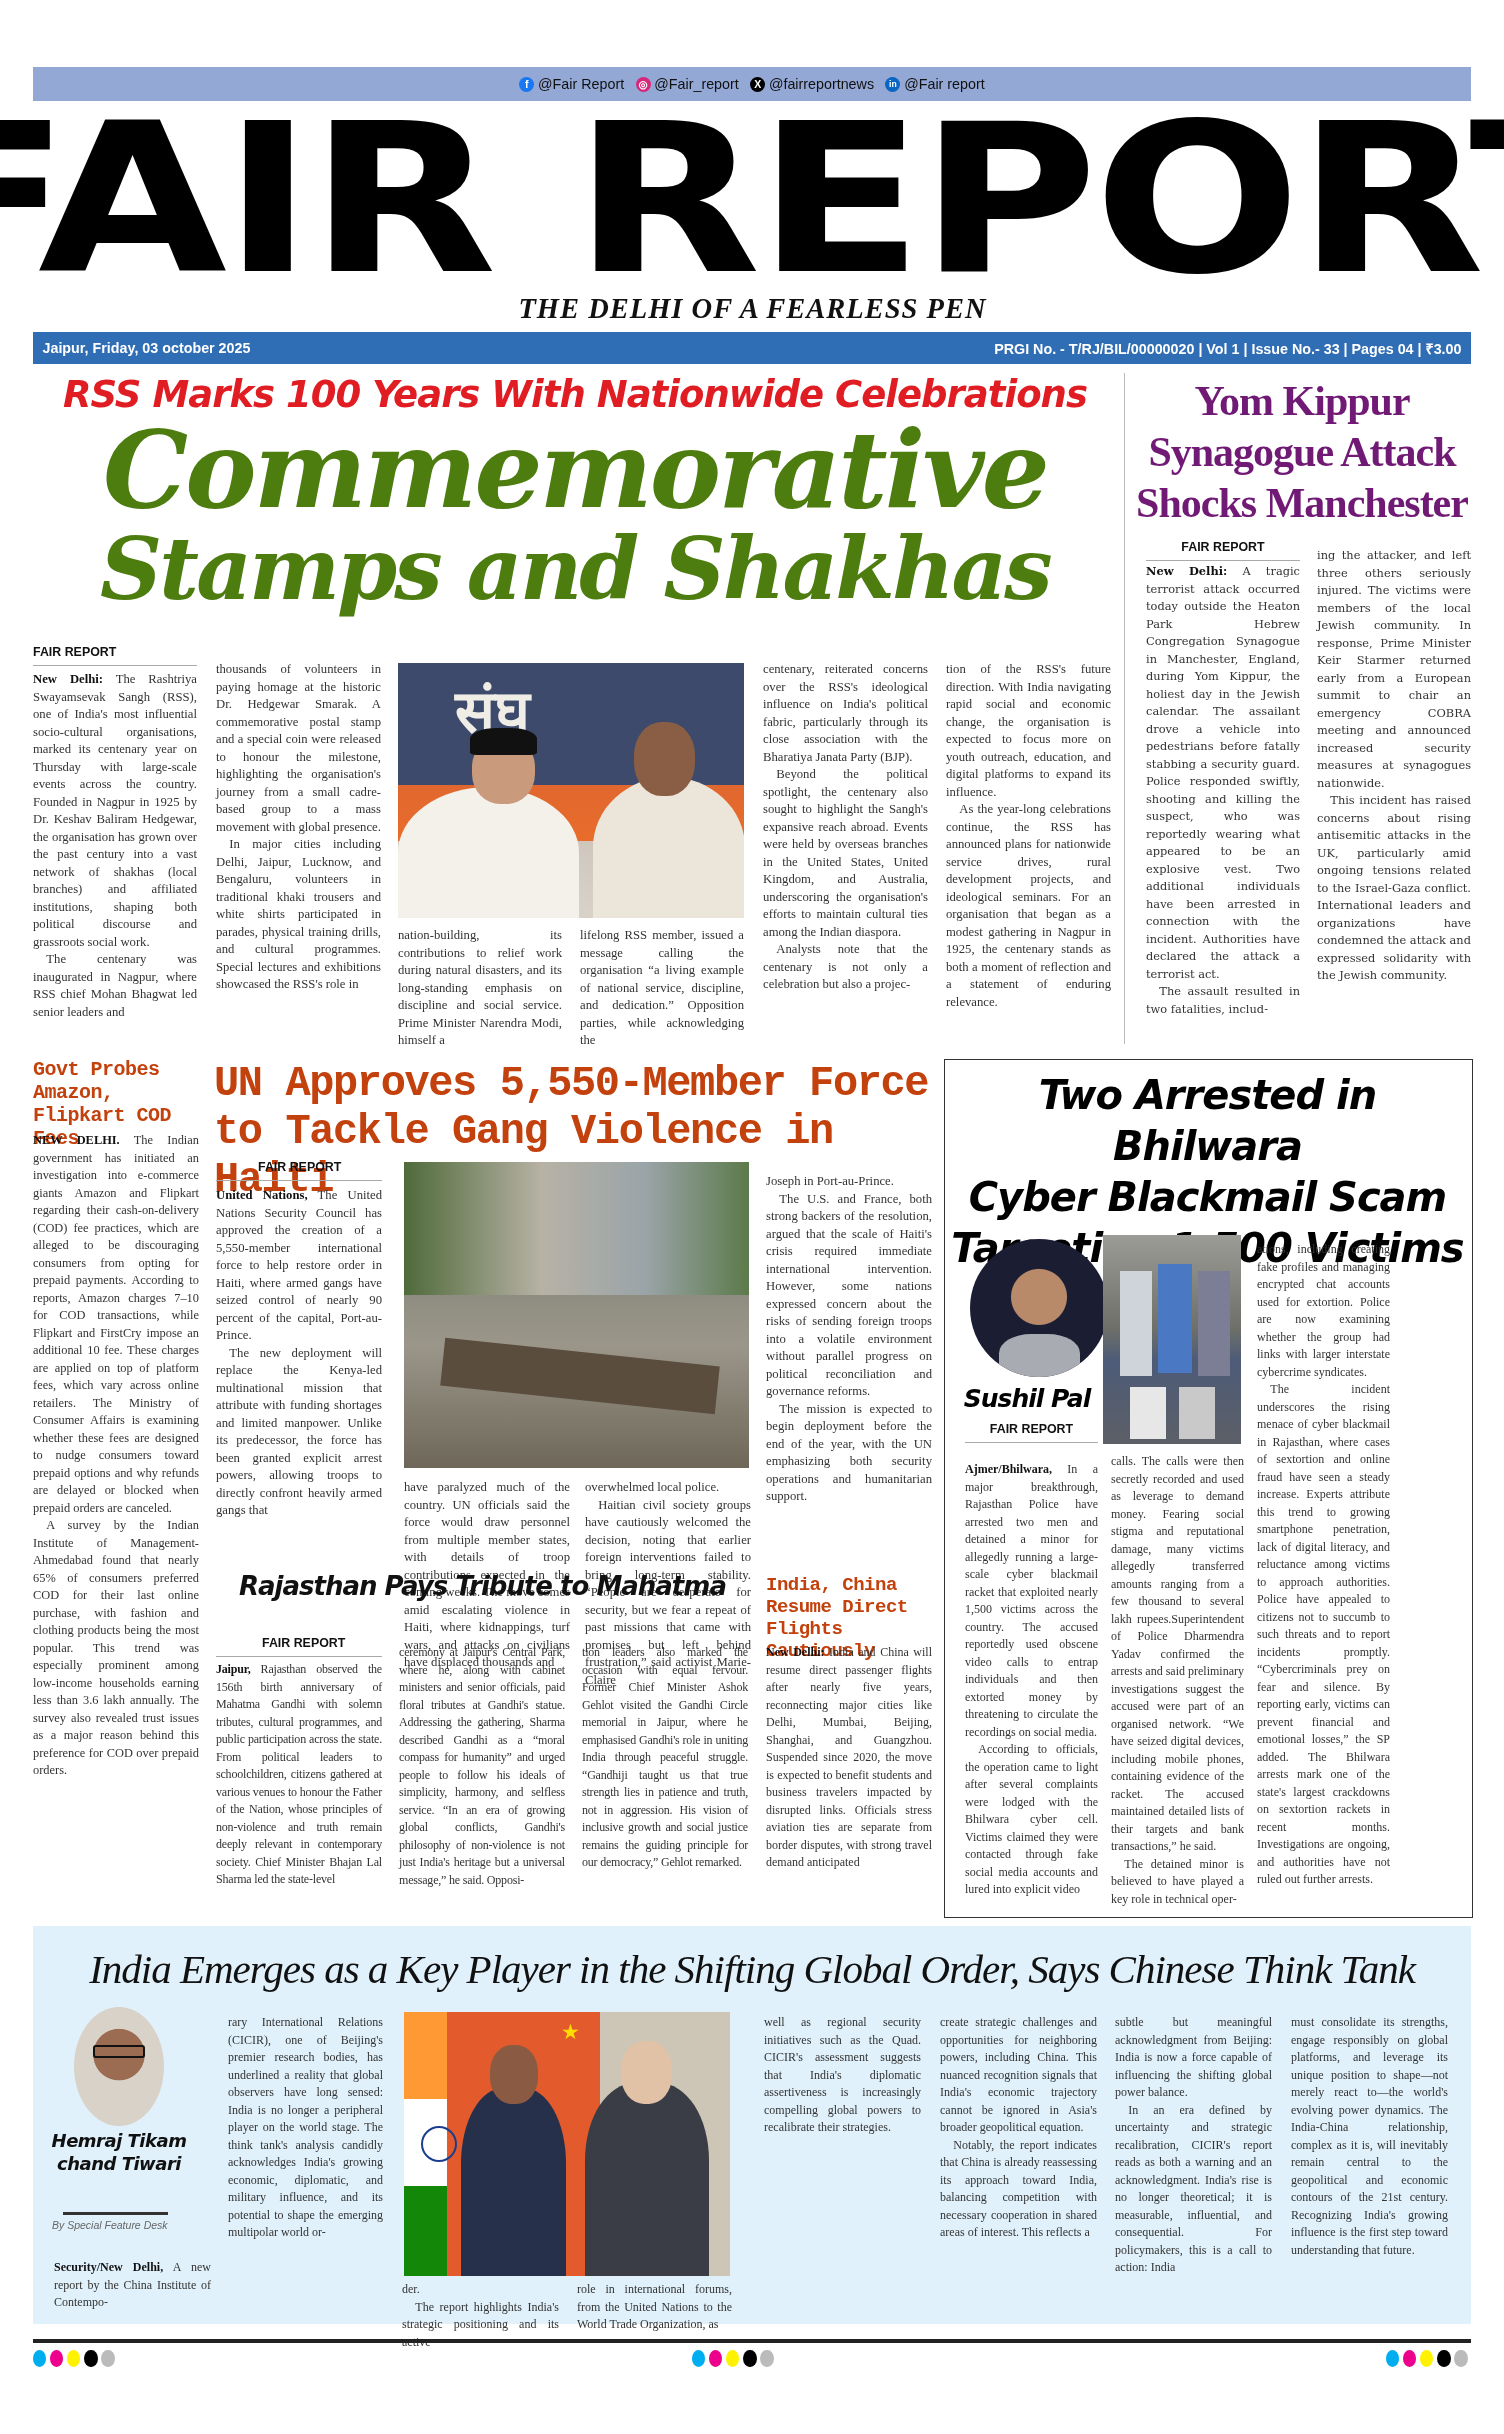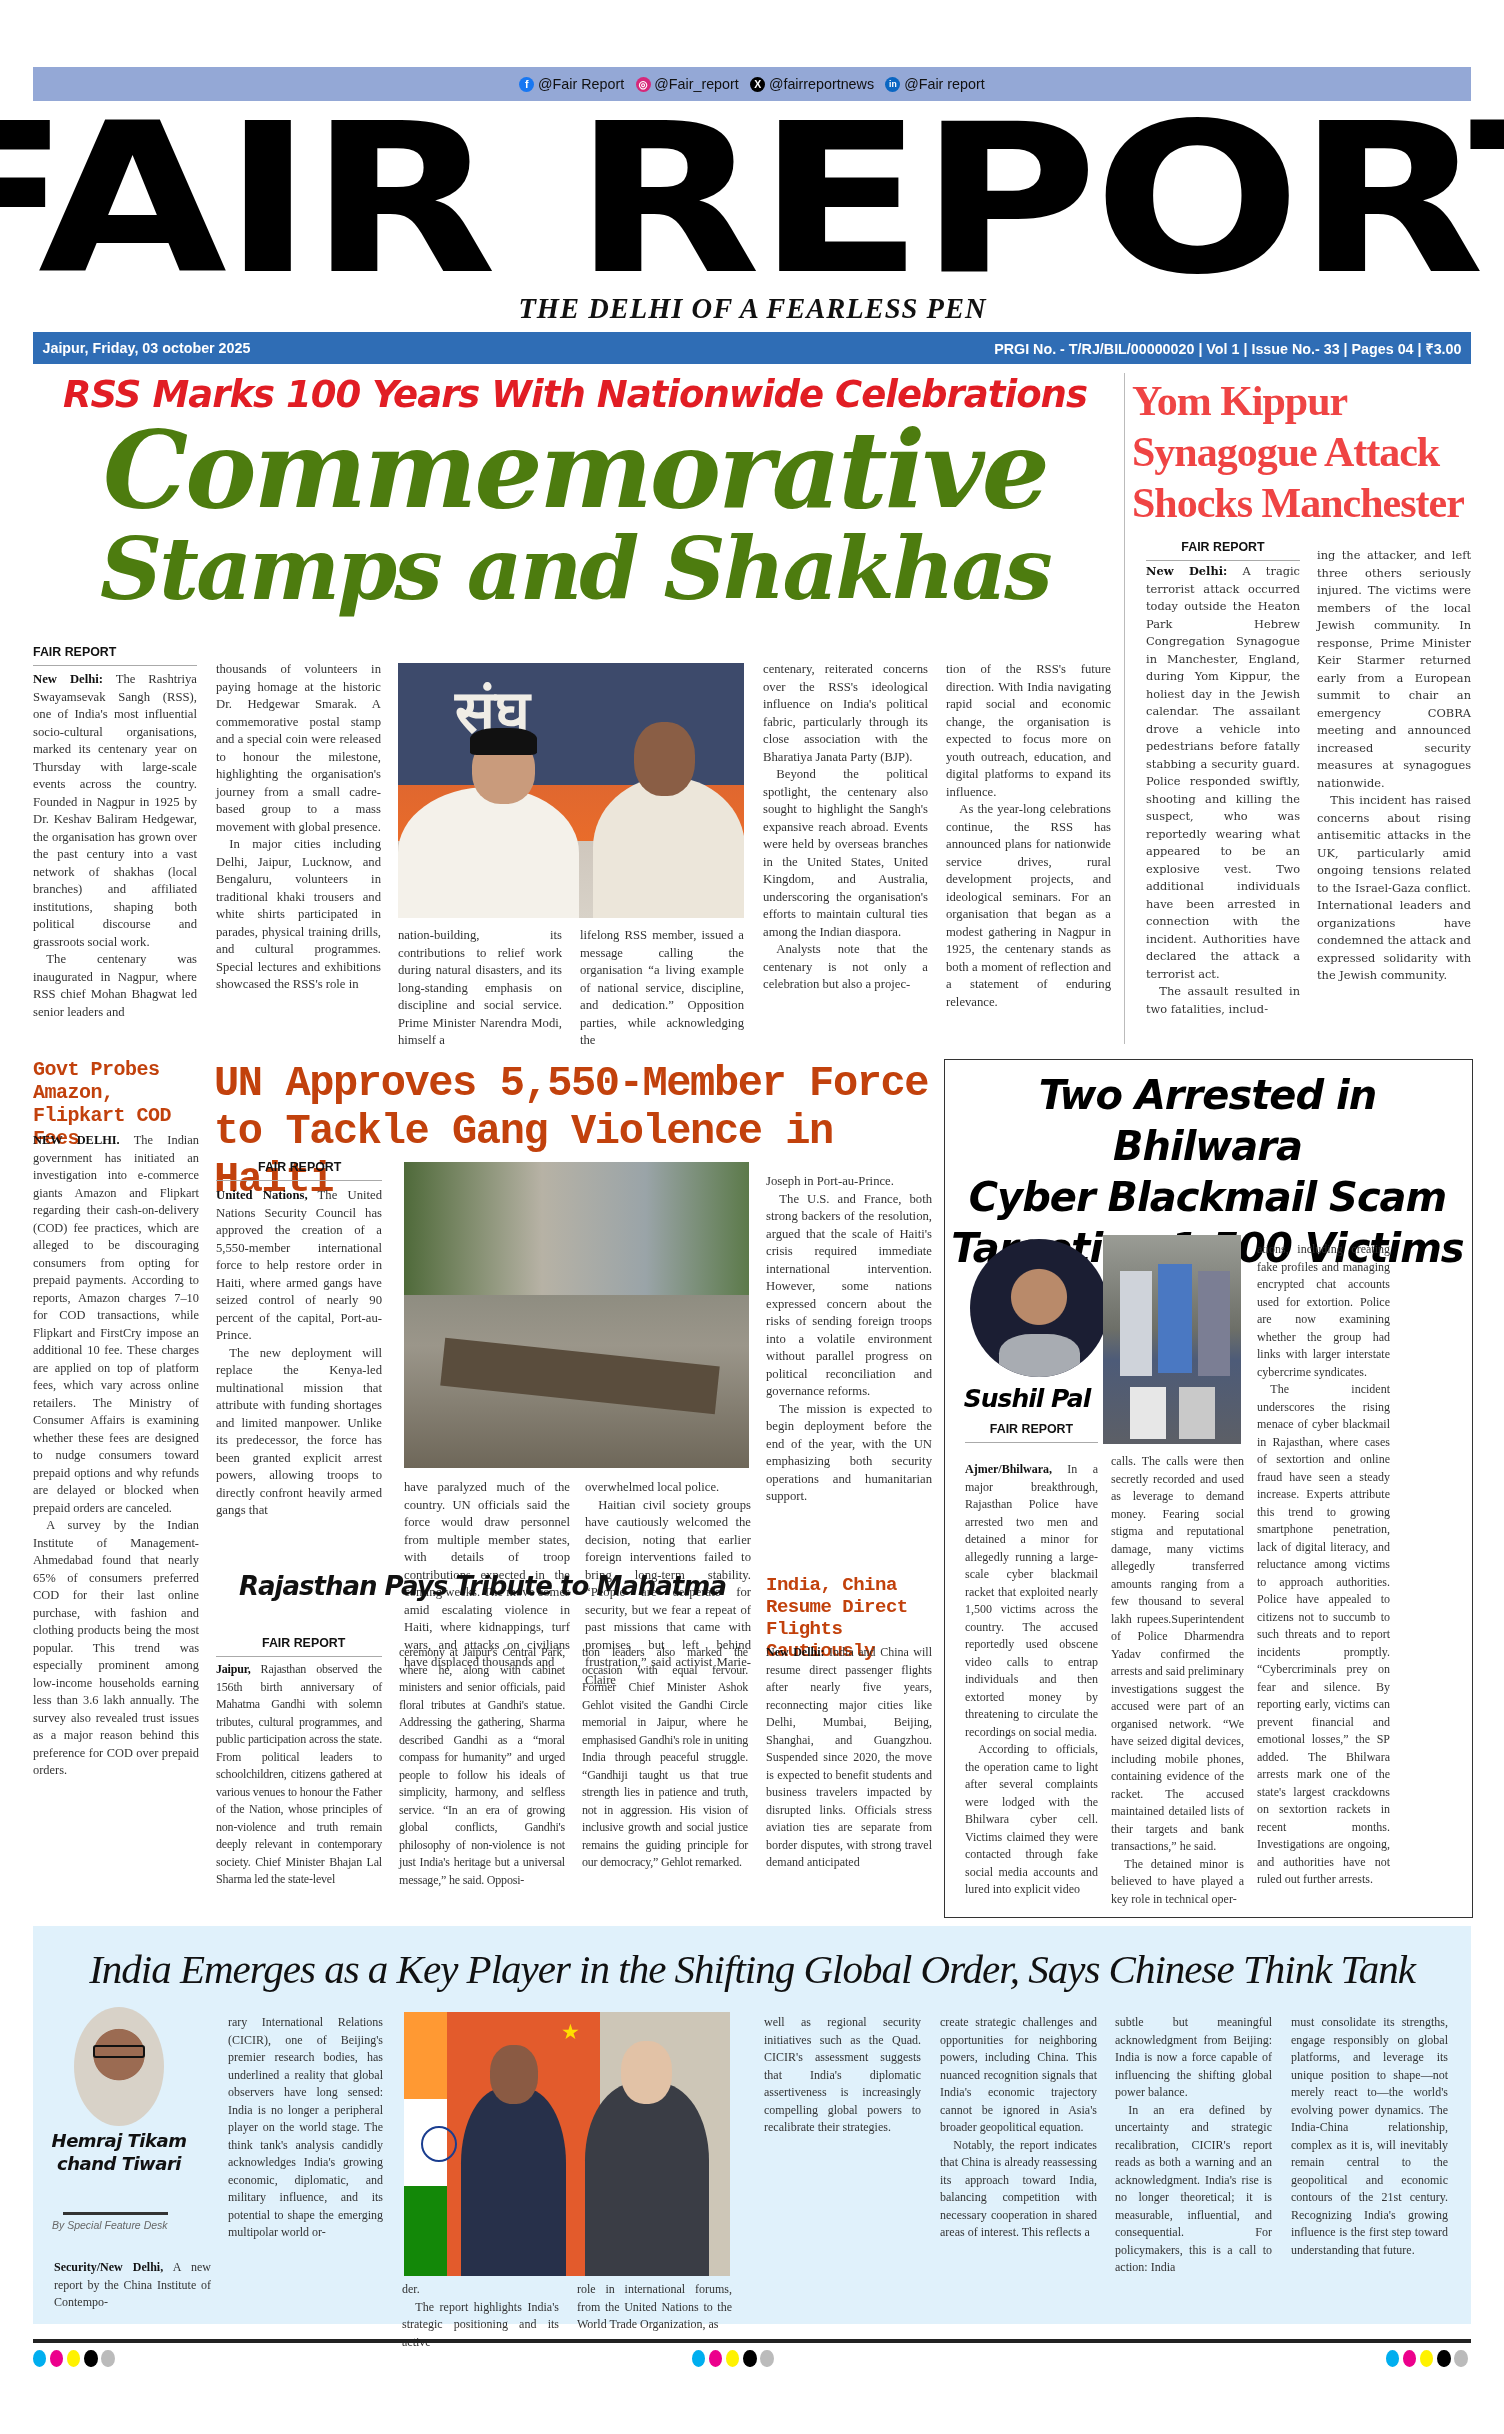--- a/index.html
+++ b/index.html
@@ -16,21 +16,21 @@
 .mainhl{left:33px;top:418px;width:1084px;text-align:center;font-family:"DejaVu Serif",serif;font-weight:bold;font-style:italic;color:#4d7c0f;line-height:103px;letter-spacing:-2.9px}
 .mainhl .l1{font-size:107px;display:block}
 .mainhl .l2{font-size:86px;display:block;line-height:95px}
 .byline{font-family:"Liberation Sans",sans-serif;font-weight:bold;font-size:12.4px;color:#111;padding-bottom:5.7px;border-bottom:1.9px solid #aaa}
 .col{position:absolute;font-family:"Liberation Serif",serif;font-size:12.7px;line-height:17.5px;text-align:justify;hyphens:auto;color:#333}
 .col p{text-indent:13.3px}
 .col p.first{text-indent:0}
 .col b{color:#111}
 .vline{position:absolute;width:1px;background:#bbb}
 .photo{position:absolute;overflow:hidden}
-.yk-hl{left:1132px;top:376px;width:340px;text-align:left;font-family:"Liberation Serif",serif;font-weight:bold;font-size:42px;line-height:51px;color:#ef4444;letter-spacing:-1px}
+.yk-hl{left:1132px;top:376px;width:340px;text-align:center;font-family:"Liberation Serif",serif;font-weight:bold;font-size:42px;line-height:51px;color:#701a75;letter-spacing:-1px}
 .sec-hl{font-family:Liberation Mono, monospace;font-weight:bold;color:#c2410c;text-align:left}
 .box{position:absolute;border:1.4px solid #333}
 .bhl{font-family:"DejaVu Sans",sans-serif;font-weight:bold;font-style:italic;font-size:40px;line-height:51px;text-align:center;color:#000;letter-spacing:-1px}
 .feat{left:33px;top:1926px;width:1438px;height:398px;background:#e0f1fb}
 .feat-hl{left:33px;top:1945px;width:1438px;text-align:center;font-family:"Liberation Serif",serif;font-style:italic;font-size:41px;color:#111;letter-spacing:-1px}
 .rule{left:33px;top:2339px;width:1438px;height:3.8px;background:#222}
 .dots{display:flex;gap:3.8px}
 .dot{width:13.3px;height:17px;border-radius:50%}
 </style>
 </head>

